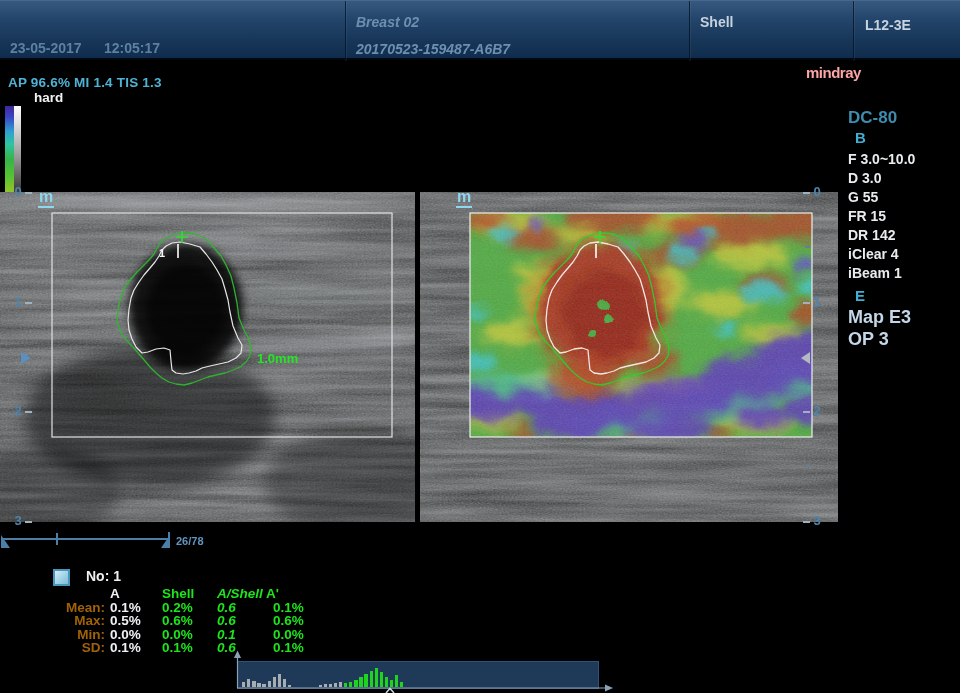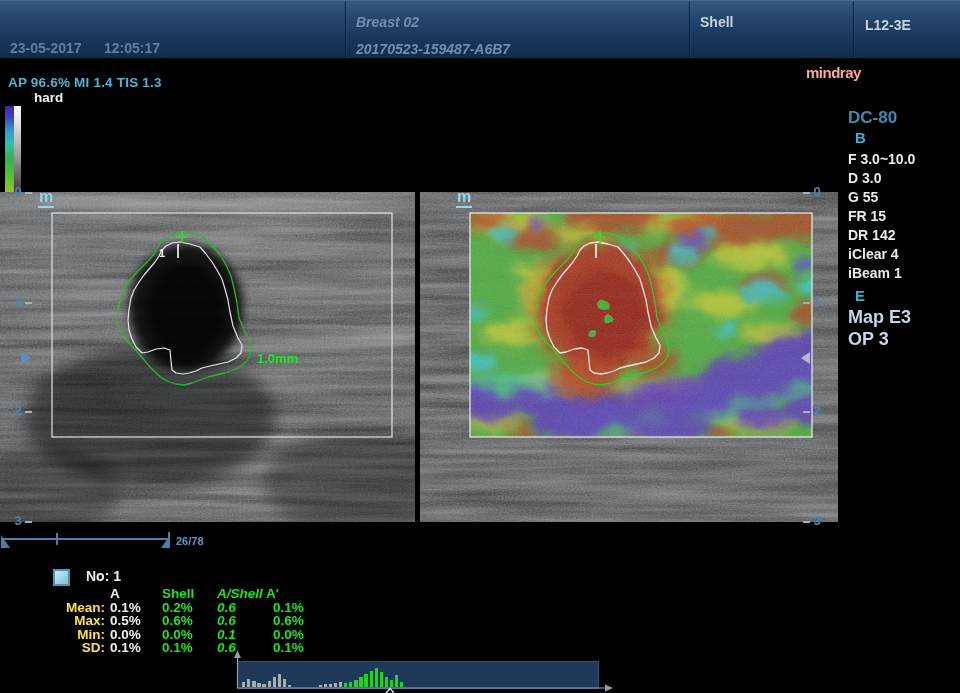--- a/index.html
+++ b/index.html
@@ -49,21 +49,21 @@
 
   
   .framecounter{position:absolute;left:176px;top:535px;color:#5f95c0;font-weight:bold;font-size:11px;}
 
   
   .chk{position:absolute;left:53px;top:569px;width:17px;height:17px;border:2px solid #4996b8;
     background:linear-gradient(135deg,#d6f0f9 0%,#9fd2e6 55%,#7fbcd6 100%);}
   .nolabel{position:absolute;left:86px;top:568px;color:#eef1f3;font-weight:bold;font-size:14px;}
   .mtable{position:absolute;left:30px;top:587px;display:grid;grid-template-columns:77px 52px 58px 48px 60px;grid-auto-rows:13.6px;}
   .mtable .cell{font-size:13.5px;font-weight:bold;line-height:13.6px;white-space:nowrap;}
-  .mtable .lbl{text-align:right;padding-right:2px;color:#fde047;}
+  .mtable .lbl{text-align:right;padding-right:2px;color:#a16207;}
   .mtable .white{color:#eef1f3;}
   .mtable .green{color:#1ce51c;}
   .cc0,.cc1{padding-left:3px;}
   .cc2{padding-left:0;font-style:italic;}
   .cc3h{padding-left:1px;}
   .cc3v{padding-left:8px;}
 
   
   .histbox{position:absolute;left:237px;top:661px;width:362px;height:28px;background:#1e3a58;border:1px solid #2e5278;}
   .histbox .bar{position:absolute;bottom:1px;width:3.4px;}

